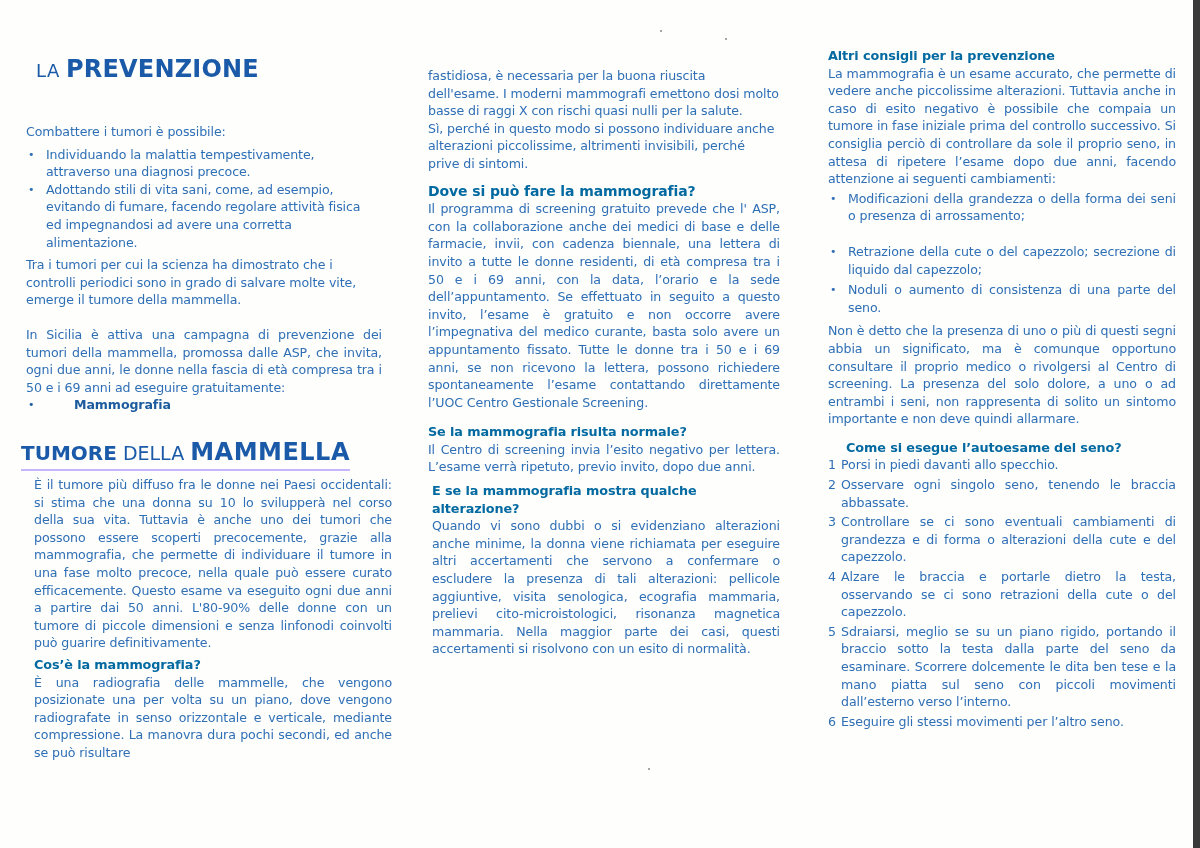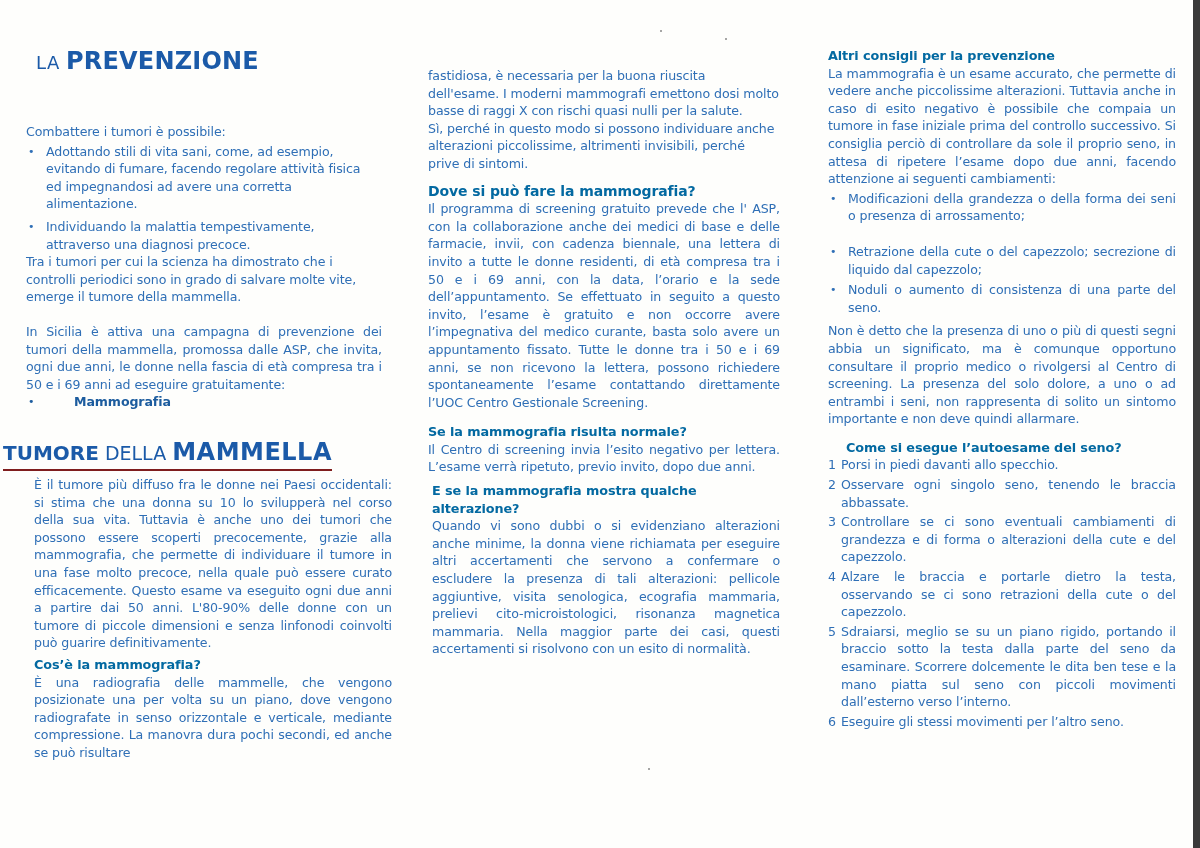--- a/index.html
+++ b/index.html
@@ -6,53 +6,53 @@
   body{width:1200px;height:848px;background:#ffffff;position:relative;overflow:hidden;
        font-family:"DejaVu Sans","Liberation Sans",sans-serif;color:#2f6fb6;}
   .page{position:absolute;left:0;top:0;width:1193px;height:848px;background:#fefefc;}
   .edge{position:absolute;right:0;top:0;width:7px;height:848px;background:#3a3a3a;}
   .col{position:absolute;top:0;font-size:12.6px;line-height:17.6px;letter-spacing:-0.1px;}
   .c1{left:26px;width:356px;}
   .c2{left:428px;width:352px;}
   .c3{left:828px;width:348px;}
   .just{text-align:justify;}
   p{margin:0;}
-  .h1{position:absolute;left:36px;top:46px;color:#1b5aa8;line-height:30px;}
+  .h1{position:absolute;left:36px;top:54px;color:#1b5aa8;line-height:30px;}
   .h1 .big{font-weight:bold;font-size:24px;letter-spacing:0.2px;}
   .h1 .sm{font-size:18px;letter-spacing:0.5px;}
   .q{font-weight:bold;color:#0369a1;font-size:12.8px;}
   .q.small{font-size:14px;}
   ul.b{margin:0;padding:0;list-style:none;}
   ul.b li{position:relative;padding-left:20px;}
   ul.b li:before{content:"•";position:absolute;left:2px;top:0;font-size:11px;}
-  .h2{position:absolute;left:3px;top:438px;color:#1b5aa8;border-bottom:2px solid #7f1d1d;padding-bottom:0;line-height:28px;}
+  .h2{position:absolute;left:21px;top:438px;color:#1b5aa8;border-bottom:2px solid #c4b5fd;padding-bottom:0;line-height:28px;}
   .h2 .a{font-weight:bold;font-size:20px;}
   .h2 .b2{font-size:19px;}
   .h2 .c{font-weight:bold;font-size:24px;letter-spacing:0.5px;}
   ol.n{margin:0;padding:0;list-style:none;}
   ol.n li{position:relative;padding-left:13px;}
   ol.n li .num{position:absolute;left:0;top:0;}
   .dot{position:absolute;width:2px;height:2px;background:#888;border-radius:1px;}
 </style>
 </head>
 <body>
 
 <div class="page">
 
   <div class="h1">
     <div><span class="sm">LA </span><span class="big">PREVENZIONE</span></div>
   </div>
 
   <div class="col c1" style="top:123px;">
     <p>Combattere i tumori è possibile:</p>
     <ul class="b" style="margin-top:2px;">
+      <li style="margin-top:5px;">Individuando la malattia tempestivamente, attraverso una  diagnosi precoce.</li>
       <li style="padding-right:20px;">Adottando stili di vita sani, come, ad esempio, evitando di fumare, facendo regolare attività fisica ed impegnandosi ad avere una corretta alimentazione.</li>
-      <li style="margin-top:5px;">Individuando la malattia tempestivamente, attraverso una  diagnosi precoce.</li>
     </ul>
-    <p style="">Tra i tumori per cui la scienza ha dimostrato che i controlli  periodici sono in grado di salvare molte vite, emerge il tumore della  mammella.</p>
+    <p style="margin-top:5px;">Tra i tumori per cui la scienza ha dimostrato che i controlli  periodici sono in grado di salvare molte vite, emerge il tumore della  mammella.</p>
     <p class="just" style="margin-top:17px;">In Sicilia è attiva una campagna  di prevenzione dei tumori della mammella, promossa dalle ASP, che invita, ogni due anni, le donne nella fascia di età compresa tra i 50 e i 69 anni ad eseguire gratuitamente:</p>
     <div style="position:relative;font-weight:bold;color:#1c5c9e;padding-left:48px;">
       <span style="position:absolute;left:2px;font-weight:normal;font-size:11px;">•</span>
       <span>Mammografia</span>
     </div>
   </div>
 
   <div class="h2">
     <span class="a">TUMORE</span><span class="b2"> DELLA </span><span class="c">MAMMELLA</span>
   </div>

